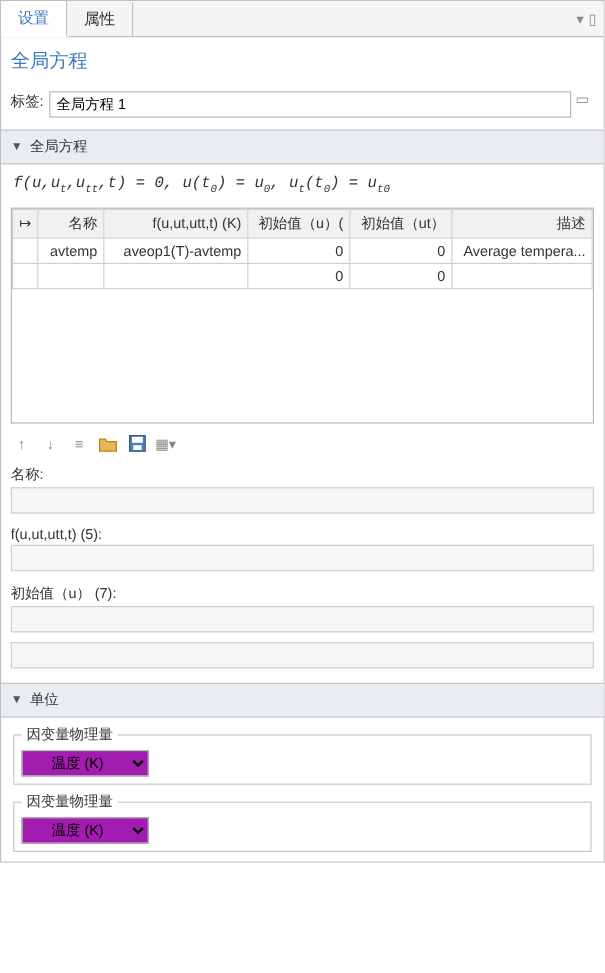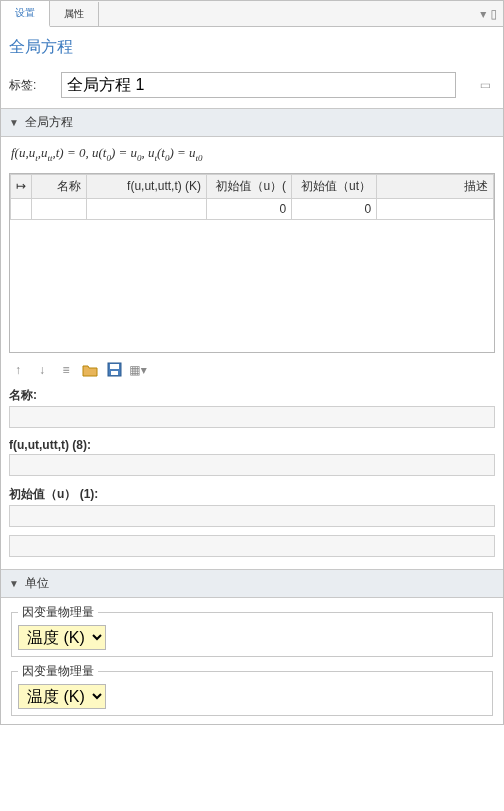--- a/index.html
+++ b/index.html
@@ -1,40 +1,40 @@
 <!DOCTYPE html>
 <html><head>
 <meta charset="utf-8">
 <style>
 * { box-sizing: border-box; margin: 0; padding: 0; }
 body { font-family: "Microsoft YaHei", Arial, sans-serif; font-size: 12px; color: #333; background: #fff; width: 504px; }
 .panel { border: 1px solid #c0c0c0; width: 504px; }
 .tabs { display: flex; background: #f5f5f5; border-bottom: 1px solid #c0c0c0; align-items: center; }
-.tab { padding: 5px 14px; border-right: 1px solid #c0c0c0; cursor: pointer; font-size: 10px; }
+.tab { padding: 5px 14px; border-right: 1px solid #c0c0c0; cursor: pointer; font-size: 13px; }
 .tab.active { background: #fff; color: #3b7abf; border-bottom: 2px solid #fff; margin-bottom: -1px; }
 .tab-right { margin-left: auto; display: flex; gap: 4px; padding-right: 6px; color: #888; }
 .title { color: #3b7abf; font-size: 16px; padding: 10px 8px 10px 8px; }
-.row { display: flex; align-items: center; padding: 4px 8px; gap: 20px; }
+.row { display: flex; padding: 4px 8px; gap: 0; }
 .label { font-size: 12px; min-width: 32px; }
-input[type=text] { flex: 1; border: 1px solid #b8b8b8; padding: 3px 5px; font-size: 16px; background: #fff; }
-select { flex: 1; border: 1px solid #b8b8b8; padding: 2px 4px; font-size: 16px; background: #fef9c3; }
+input[type=text] { flex: 1; border: 1px solid #b8b8b8; padding: 3px 5px; font-size: 12px; background: #fff; }
+select { flex: 1; border: 1px solid #b8b8b8; padding: 2px 20px; font-size: 12px; background: #a21caf; }
 .section-hdr { background: #e9edf1; border-top: 1px solid #c8c8c8; border-bottom: 1px solid #c8c8c8; padding: 5px 8px; display: flex; align-items: center; font-size: 12px; margin-top: 6px; cursor: pointer; }
 .chev { display: inline-block; margin-right: 6px; font-size: 10px; color: #555; }
-.formula { padding: 8px 10px 10px 10px; font-family: Liberation Serif, serif; font-style: italic; font-size: 13px; }
+.formula { padding: 8px 10px 10px 10px; font-family: Liberation Mono, monospace; font-style: italic; font-size: 13px; }
 .sub { font-size: 9px; vertical-align: sub; font-style: italic; }
 .table-wrap { margin: 0 8px; border: 1px solid #b8b8b8; height: 180px; overflow: hidden; background: #fff; }
 table { border-collapse: collapse; width: 100%; font-size: 12px; }
 th, td { border: 1px solid #d0d0d0; padding: 3px 5px; text-align: right; background: #fff; white-space: nowrap; overflow: hidden; text-overflow: ellipsis; }
 th { background: #f1f1f1; font-weight: normal; }
 th.first { width: 18px; text-align: center; }
 .toolbar { display: flex; gap: 6px; padding: 8px 8px 4px 8px; align-items: center; }
 .tbtn { width: 18px; height: 18px; display: flex; align-items: center; justify-content: center; color: #888; cursor: pointer; }
 .tbtn.active { color: #3b7abf; }
 .field-block { padding: 2px 8px 6px 8px; }
-.field-label { font-size: 12px; padding: 2px 0; font-weight: bold; }
+.field-label { font-size: 12px; padding: 2px 0; }
 .field-input { width: 100%; border: 1px solid #cfcfcf; background: #f6f6f6; padding: 4px 5px; font-size: 12px; height: 22px; }
 fieldset { border: 1px solid #c8c8c8; margin: 6px 10px 4px 10px; padding: 0; }
 legend { font-size: 12px; padding: 0 4px; margin-left: 6px; font-family: Liberation Serif, serif; }
 .fs-row { padding: 4px 6px 6px 6px; }
 svg { display: block; }
 </style>
 </head>
 <body>
 
 <div class="panel">
@@ -70,20 +70,28 @@
           <th style="width:55px">名称</th>
           <th style="width:120px">f(u,ut,utt,t) (K)</th>
           <th style="width:85px">初始值（u）(</th>
           <th style="width:85px">初始值（ut）</th>
           <th>描述</th>
         </tr>
       </thead>
       <tbody id="tbody">
           <tr>
             <td style="text-align: center;"></td>
+            <td>avtemp</td>
+            <td>aveop1(T)-avtemp</td>
+            <td>0</td>
+            <td>0</td>
+            <td>Average tempera...</td>
+          </tr>
+          <tr>
+            <td style="text-align: center;"></td>
             <td></td>
             <td></td>
             <td>0</td>
             <td>0</td>
             <td></td>
           </tr>
         </tbody>
     </table>
   </div>
 
@@ -104,25 +112,25 @@
         </svg>
     </span>
     <span class="tbtn">▦▾</span>
   </div>
 
   <div class="field-block">
     <div class="field-label">名称:</div>
     <input class="field-input" style="">
   </div>
   <div class="field-block">
-    <div class="field-label">f(u,ut,utt,t) (8):</div>
+    <div class="field-label">f(u,ut,utt,t) (5):</div>
     <input class="field-input" style="">
   </div>
   <div class="field-block">
-    <div class="field-label">初始值（u） (1):</div>
+    <div class="field-label">初始值（u） (7):</div>
     <input class="field-input" style="">
   </div>
   <div class="field-block">
     <input class="field-input" style="">
   </div>
 
   <div class="section-hdr">
     <span class="chev">▼</span>
     <span>单位</span>
   </div>

